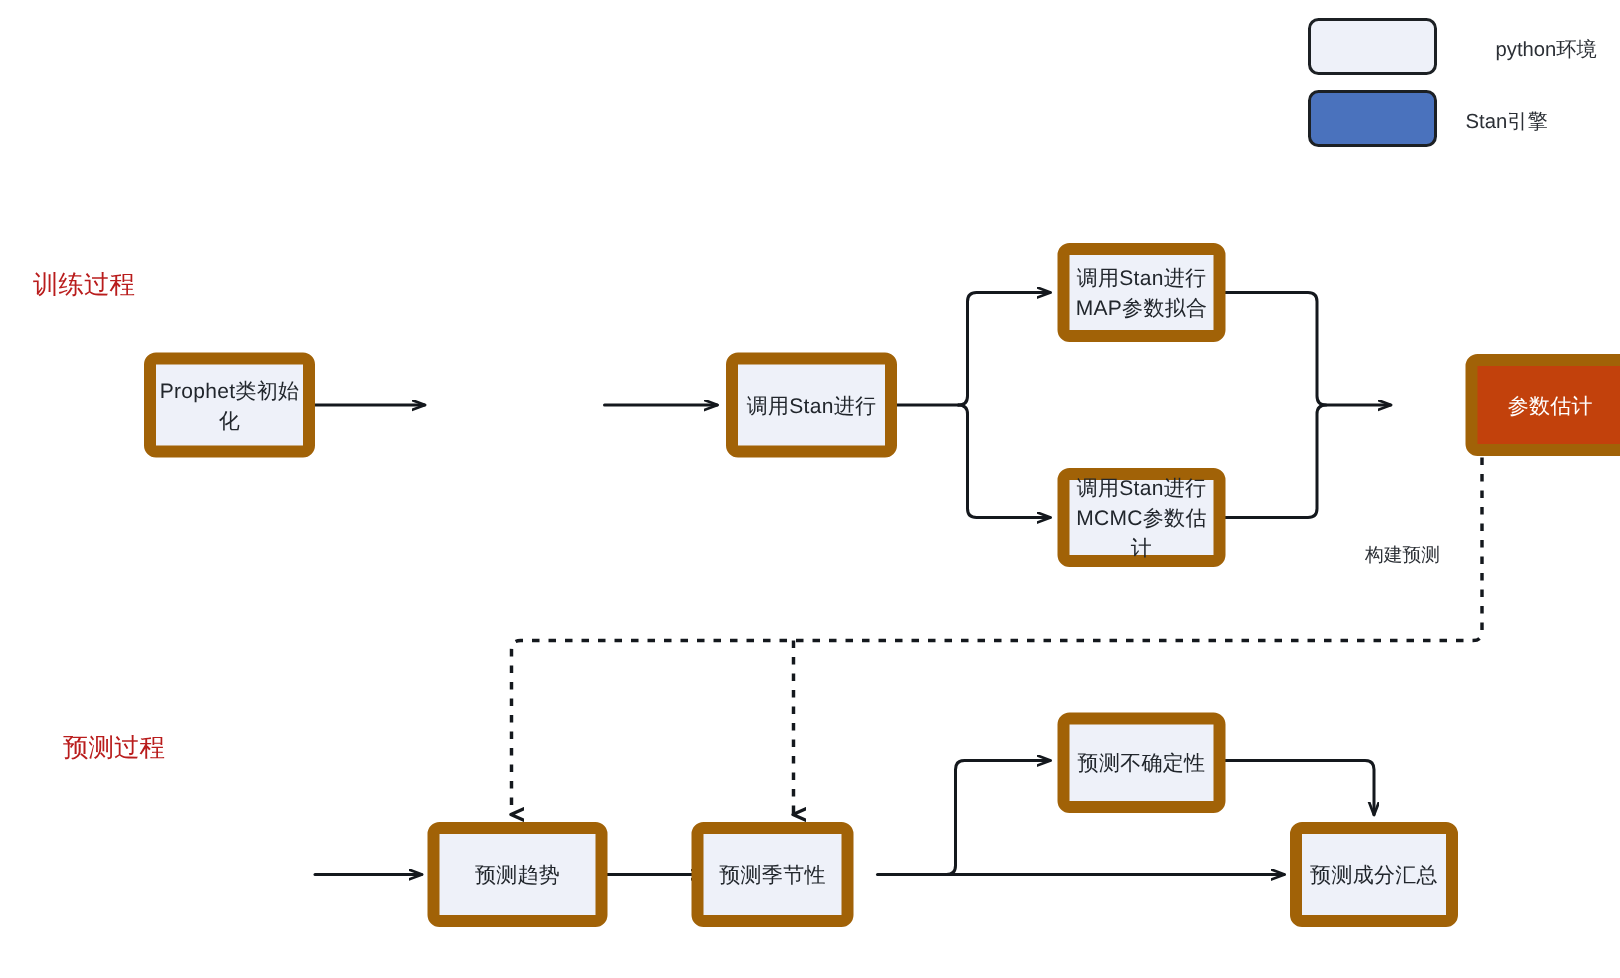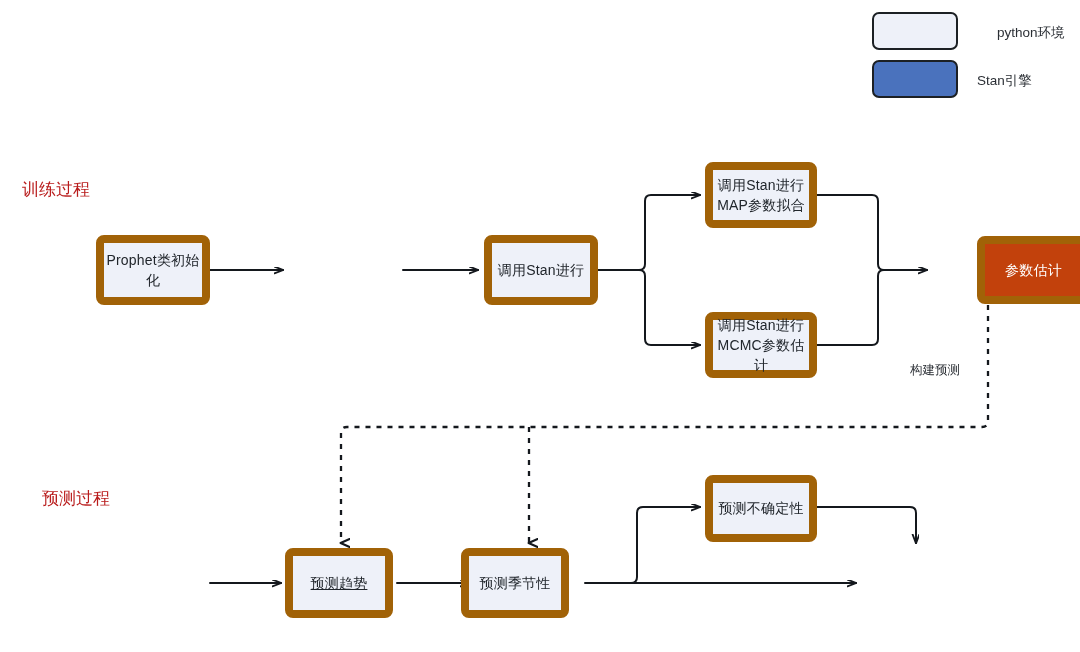--- a/index.html
+++ b/index.html
@@ -137,17 +137,18 @@
   <div class="node python" style="left:96px; top:235px; width:114px; height:70px;">Prophet类初始化</div>
   <div class="node python" style="left:484px; top:235px; width:114px; height:70px;">调用Stan进行</div>
   <div class="node python" style="left:705px; top:162px; width:112px; height:66px;">调用Stan进行
 MAP参数拟合</div>
   <div class="node python" style="left:705px; top:312px; width:112px; height:66px;">调用Stan进行
 MCMC参数估计</div>
   <div class="node stan" style="left:932px; top:236px; width:113px; height:68px;">参数估计</div>
 
   <div class="edge-label" style="left:910px; top:362px;">构建预测</div>
 
-  <div class="node python" style="left:285px; top:548px; width:108px; height:70px;text-decoration:underline;">预测趋势</div>
+  <div class="node python" style="left:285px; top:548px; width:120px; height:70px;">预测趋势</div>
   <div class="node python" style="left:461px; top:548px; width:108px; height:70px;">预测季节性</div>
   <div class="node python" style="left:705px; top:475px; width:112px; height:67px;">预测不确定性</div>
+  <div class="node python" style="left:860px; top:548px; width:112px; height:70px;">预测成分汇总</div>
 
 </div>
 
 </body></html>

